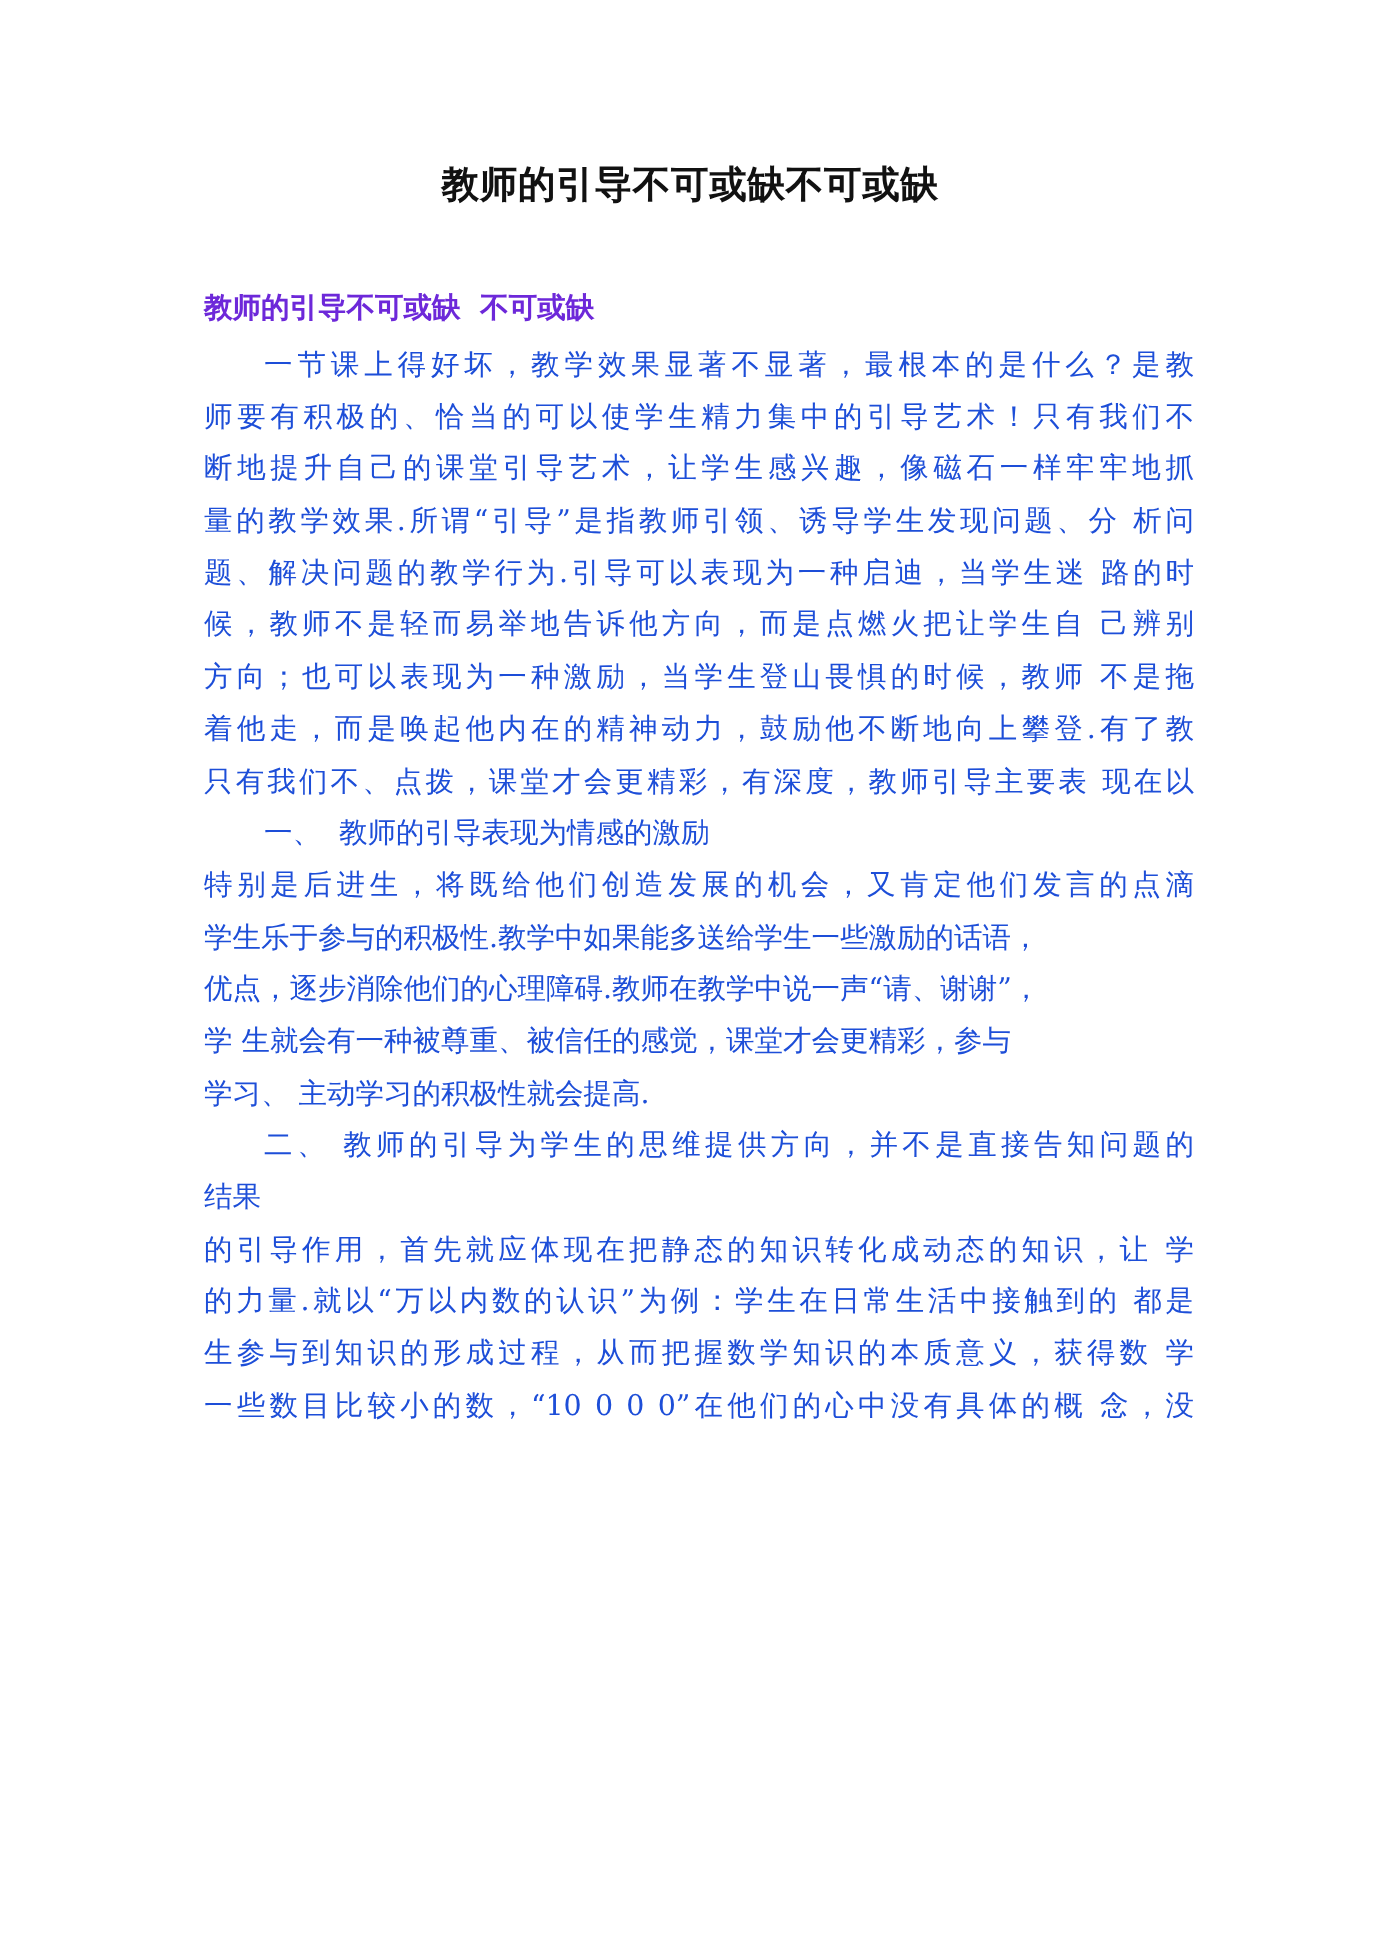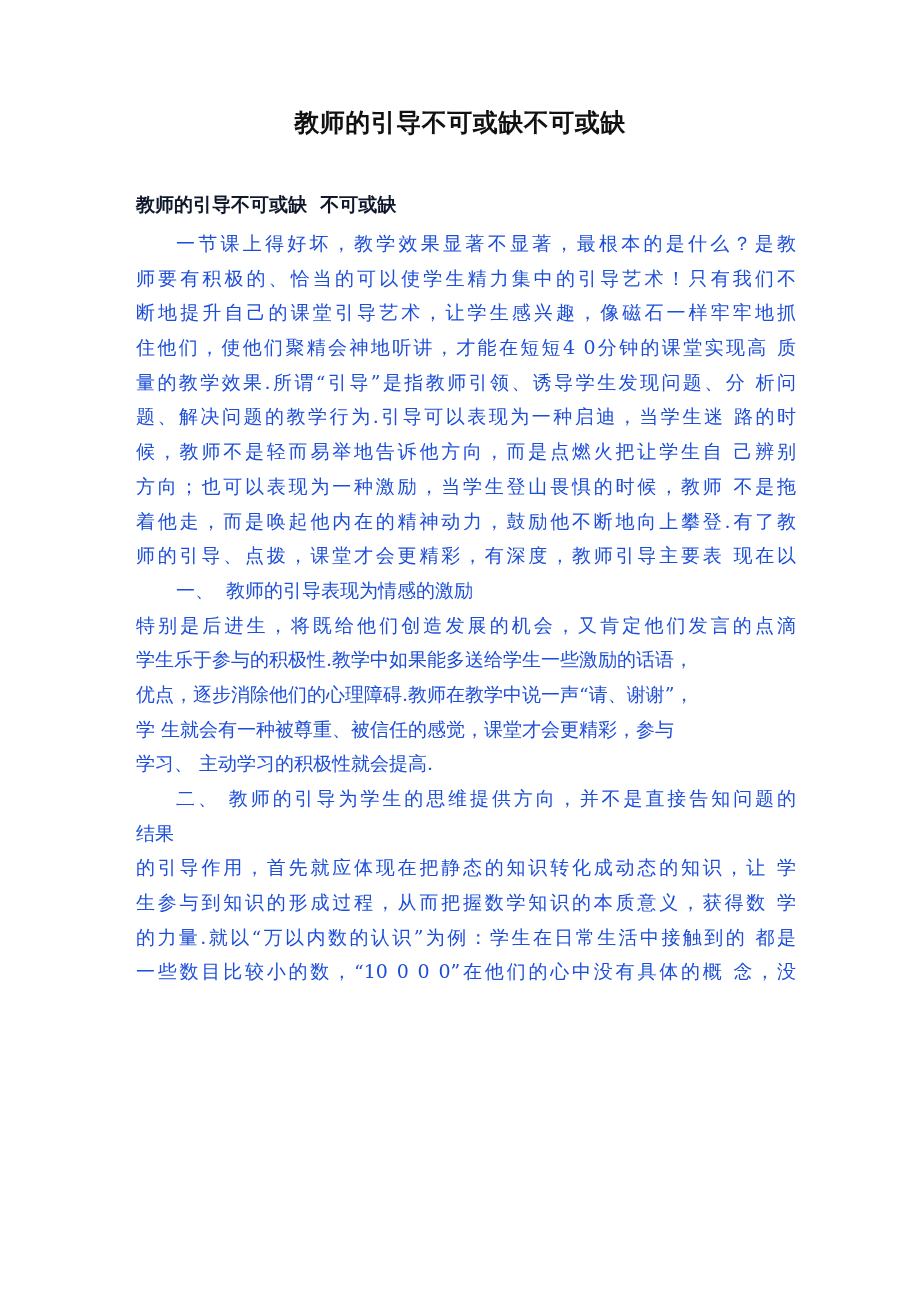--- a/index.html
+++ b/index.html
@@ -67,38 +67,37 @@
     }
     .indent {
       padding-left: 40px;
     }
   </style>
 </head>
 <body>
 
 <div class="page">
   <h1 class="title">教师的引导不可或缺不可或缺</h1>
-  <h2 class="red-heading" style="color: #0f172a;">教师的引导不可或缺  不可或缺</h2>
+  <h2 class="red-heading" style="color: #6d28d9;">教师的引导不可或缺  不可或缺</h2>
   <div class="body-text" id="body-text">
       <span class="line indent">一节课上得好坏，教学效果显著不显著，最根本的是什么？是教</span>
       <span class="line">师要有积极的、恰当的可以使学生精力集中的引导艺术！只有我们不</span>
       <span class="line">断地提升自己的课堂引导艺术，让学生感兴趣，像磁石一样牢牢地抓</span>
-      <span class="line">住他们，使他们聚精会神地听讲，才能在短短4 0分钟的课堂实现高 质</span>
       <span class="line">量的教学效果.所谓“引导”是指教师引领、诱导学生发现问题、分 析问</span>
       <span class="line">题、解决问题的教学行为.引导可以表现为一种启迪，当学生迷 路的时</span>
       <span class="line">候，教师不是轻而易举地告诉他方向，而是点燃火把让学生自 己辨别</span>
       <span class="line">方向；也可以表现为一种激励，当学生登山畏惧的时候，教师 不是拖</span>
       <span class="line">着他走，而是唤起他内在的精神动力，鼓励他不断地向上攀登.有了教</span>
-      <span class="line">师的引导、点拨，课堂才会更精彩，有深度，教师引导主要表 现在以</span>
+      <span class="line">只有我们不、点拨，课堂才会更精彩，有深度，教师引导主要表 现在以</span>
       <span class="line indent last">一、  教师的引导表现为情感的激励</span>
       <span class="line">特别是后进生，将既给他们创造发展的机会，又肯定他们发言的点滴</span>
       <span class="line last">学生乐于参与的积极性.教学中如果能多送给学生一些激励的话语，</span>
       <span class="line last">优点，逐步消除他们的心理障碍.教师在教学中说一声“请、谢谢”，</span>
       <span class="line last">学 生就会有一种被尊重、被信任的感觉，课堂才会更精彩，参与</span>
       <span class="line last">学习、 主动学习的积极性就会提高.</span>
       <span class="line indent">二、 教师的引导为学生的思维提供方向，并不是直接告知问题的</span>
       <span class="line last">结果</span>
       <span class="line">的引导作用，首先就应体现在把静态的知识转化成动态的知识，让 学</span>
+      <span class="line">的力量.就以“万以内数的认识”为例：学生在日常生活中接触到的 都是</span>
       <span class="line">生参与到知识的形成过程，从而把握数学知识的本质意义，获得数 学</span>
-      <span class="line">的力量.就以“万以内数的认识”为例：学生在日常生活中接触到的 都是</span>
       <span class="line">一些数目比较小的数，“10 0 0 0”在他们的心中没有具体的概 念，没</span>
     </div>
 </div>
 
 </body></html>

